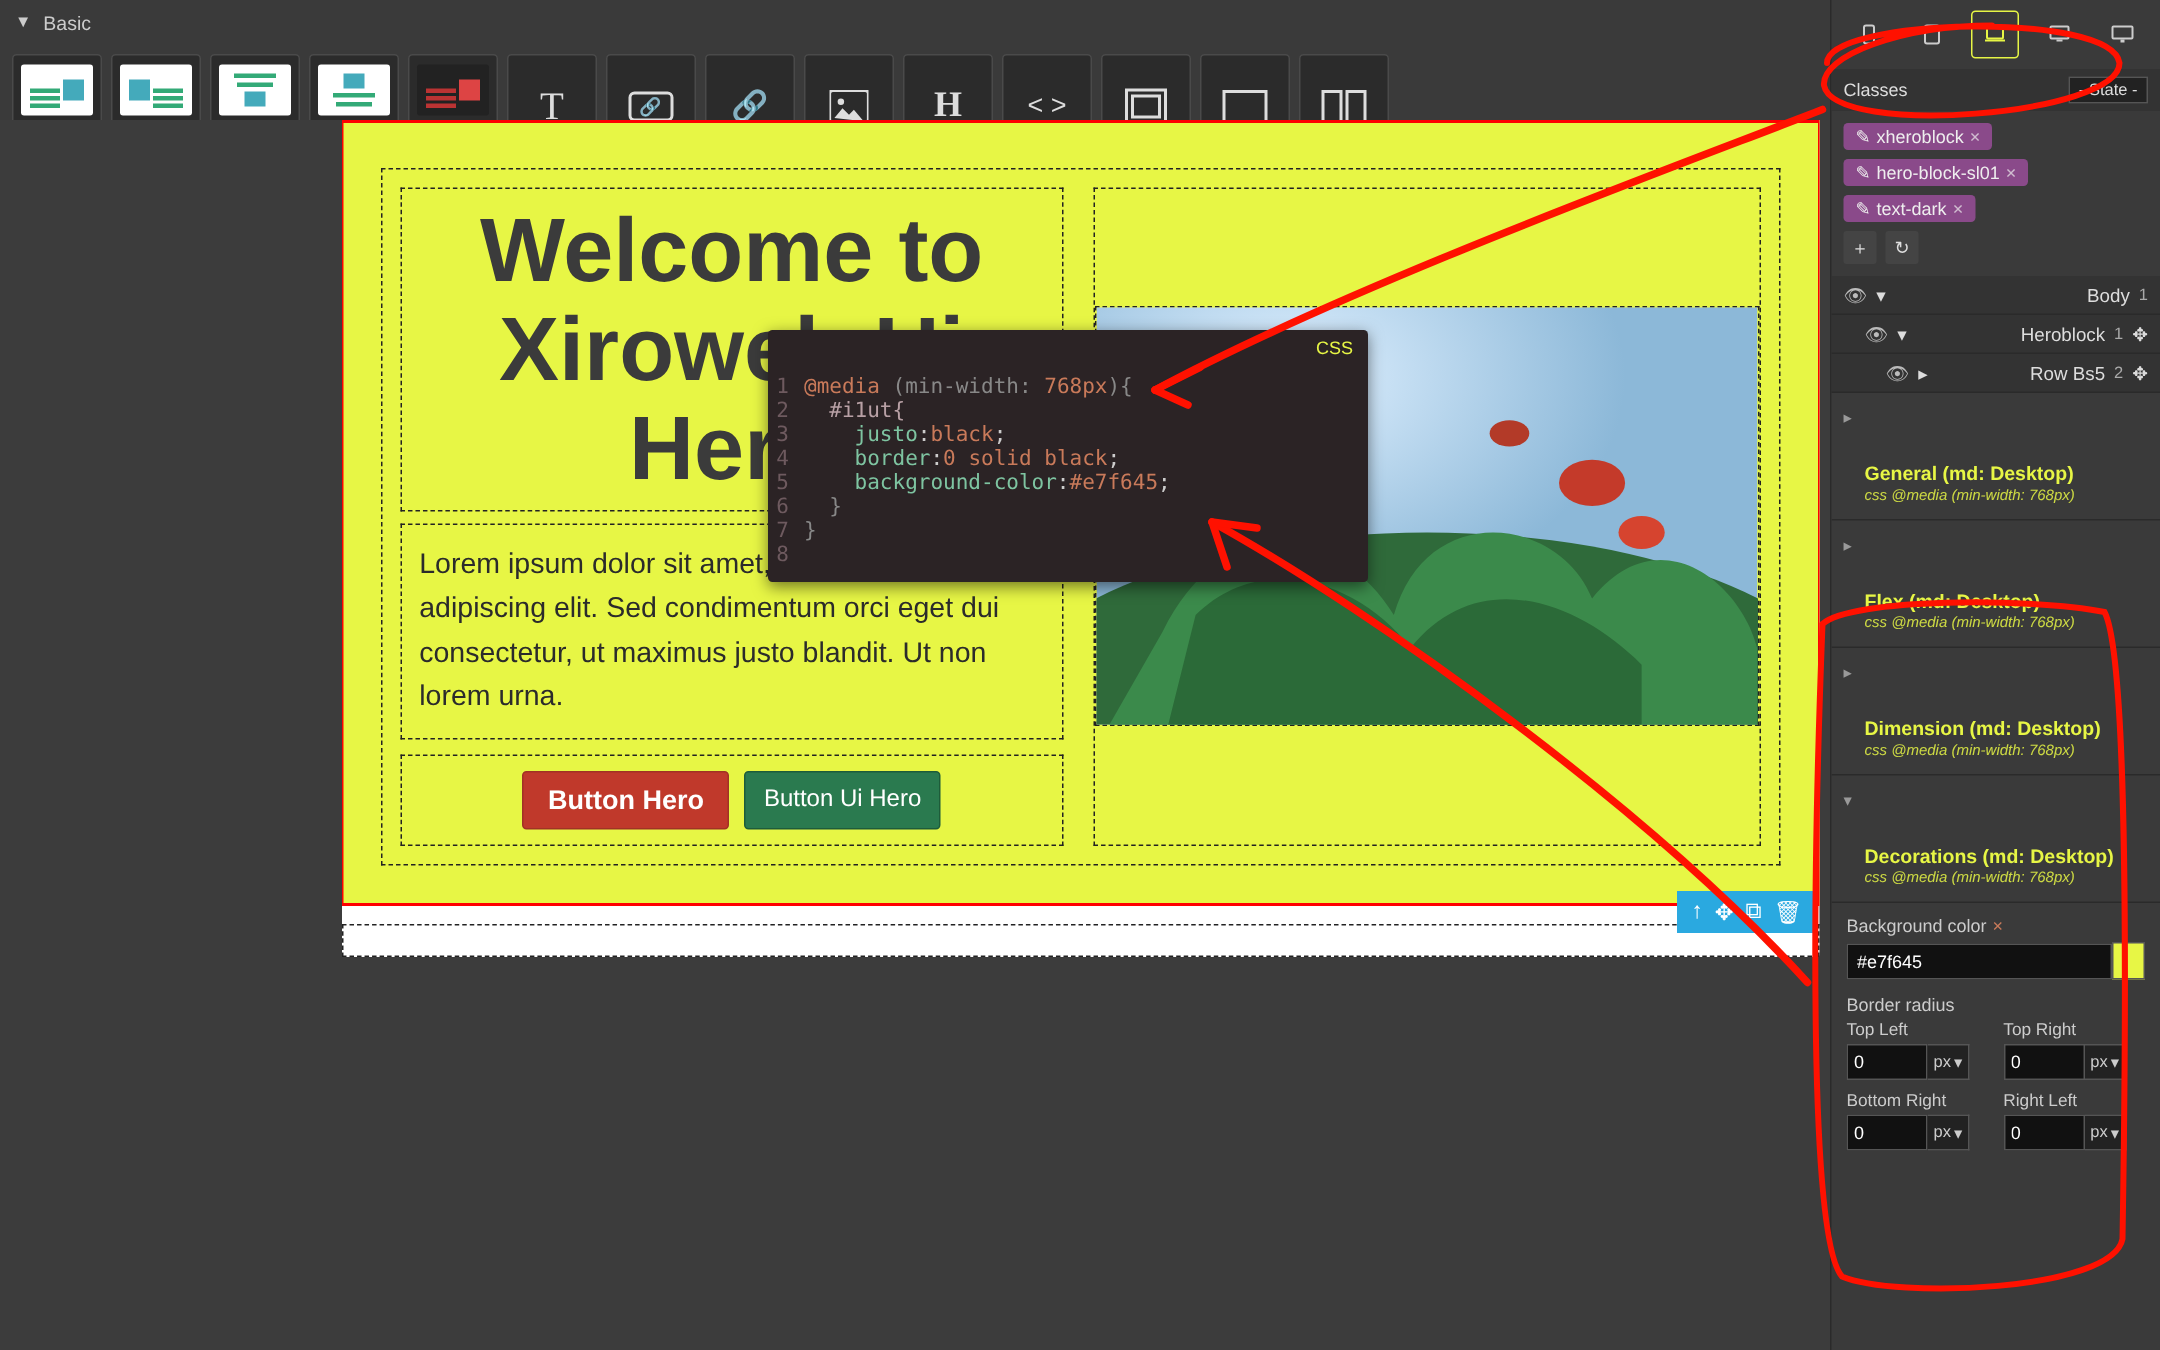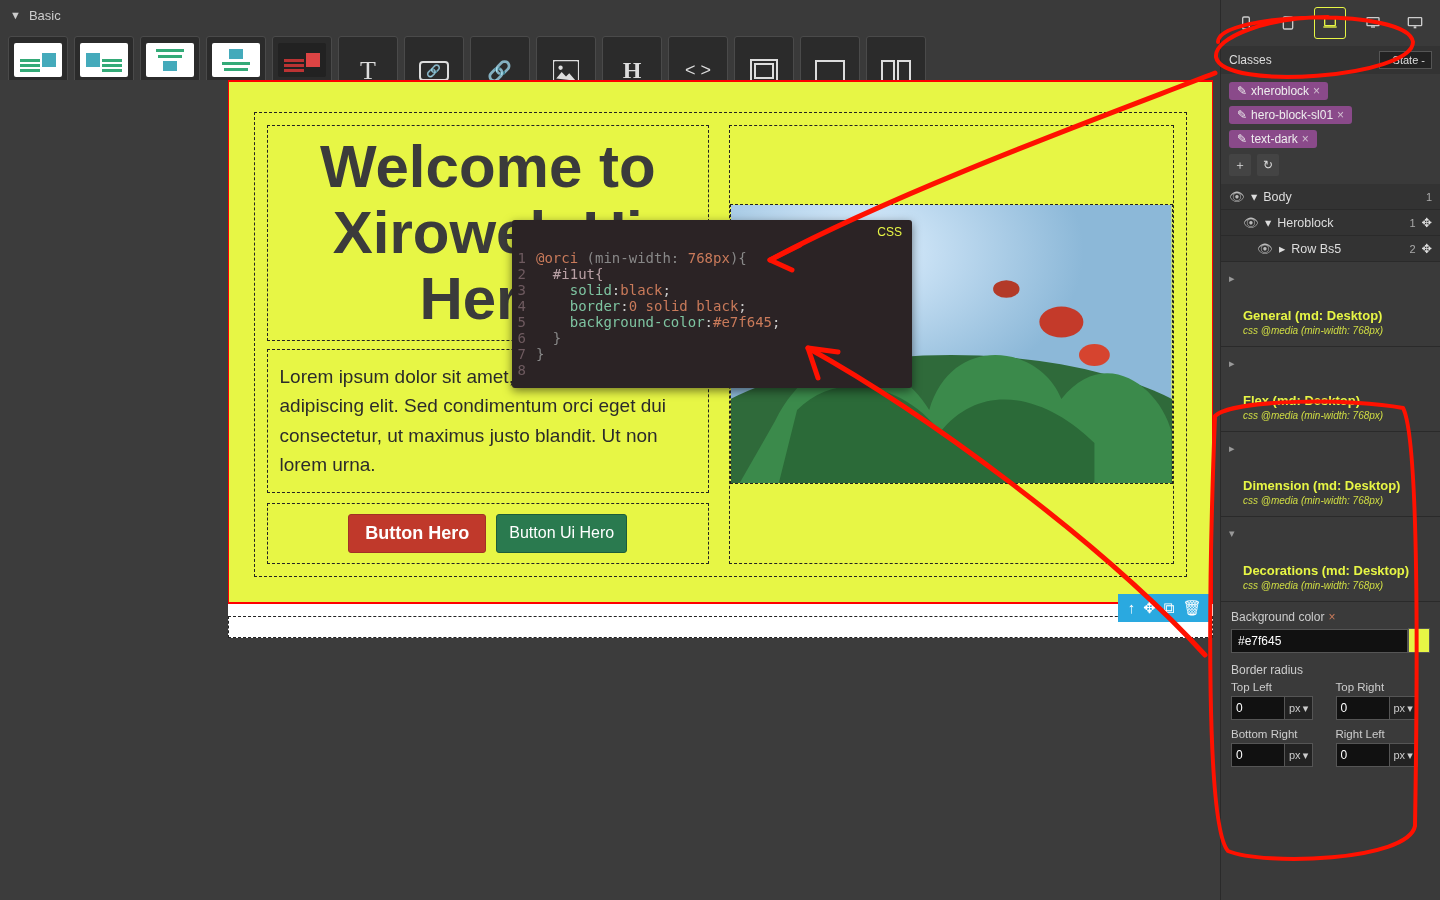--- a/index.html
+++ b/index.html
@@ -283,21 +283,21 @@
 }
 .tree-row {
   display: flex;
   align-items: center;
   padding: 5px 8px;
   border-bottom: 1px solid #2a2a2a;
   gap: 6px;
   cursor:pointer;
 }
 .tree-row .eye { opacity: 0.8; }
-.tree-row .name { flex: 1; }
+.tree-row .name { flex: 1; text-align: right; }
 .tree-row .n { color: #aaa; font-size: 11px; }
 .acc {
   background: #3a3a3a;
 }
 .acc-item {
   padding: 10px 10px 10px 22px;
   border-bottom: 1px solid #2a2a2a;
   position: relative;
   cursor: pointer;
 }
@@ -513,29 +513,29 @@
     </div>
     <div class="drag-box-wide"></div>
   </div>
 </div>
 
 <div class="code-panel">
   <div class="titlebar"><span>CSS</span></div>
   <div class="code-body">
     <div class="code-line">
         <span class="lineno">1</span>
-        <span class="code"><span class="k-at">@orci</span><span class="k-paren"> (min-width: </span><span class="k-num">768px</span><span class="k-br">){</span></span>
+        <span class="code"><span class="k-at">@media</span><span class="k-paren"> (min-width: </span><span class="k-num">768px</span><span class="k-br">){</span></span>
       </div>
     <div class="code-line">
         <span class="lineno">2</span>
         <span class="code k-sel">  #i1ut{</span>
       </div>
     <div class="code-line">
         <span class="lineno">3</span>
-        <span class="code"><span class="k-prop">    solid</span><span>:</span><span class="k-val">black</span><span>;</span></span>
+        <span class="code"><span class="k-prop">    justo</span><span>:</span><span class="k-val">black</span><span>;</span></span>
       </div>
     <div class="code-line">
         <span class="lineno">4</span>
         <span class="code"><span class="k-prop">    border</span><span>:</span><span class="k-val">0 solid black</span><span>;</span></span>
       </div>
     <div class="code-line">
         <span class="lineno">5</span>
         <span class="code"><span class="k-prop">    background-color</span><span>:</span><span class="k-hex">#e7f645</span><span>;</span></span>
       </div>
     <div class="code-line">

